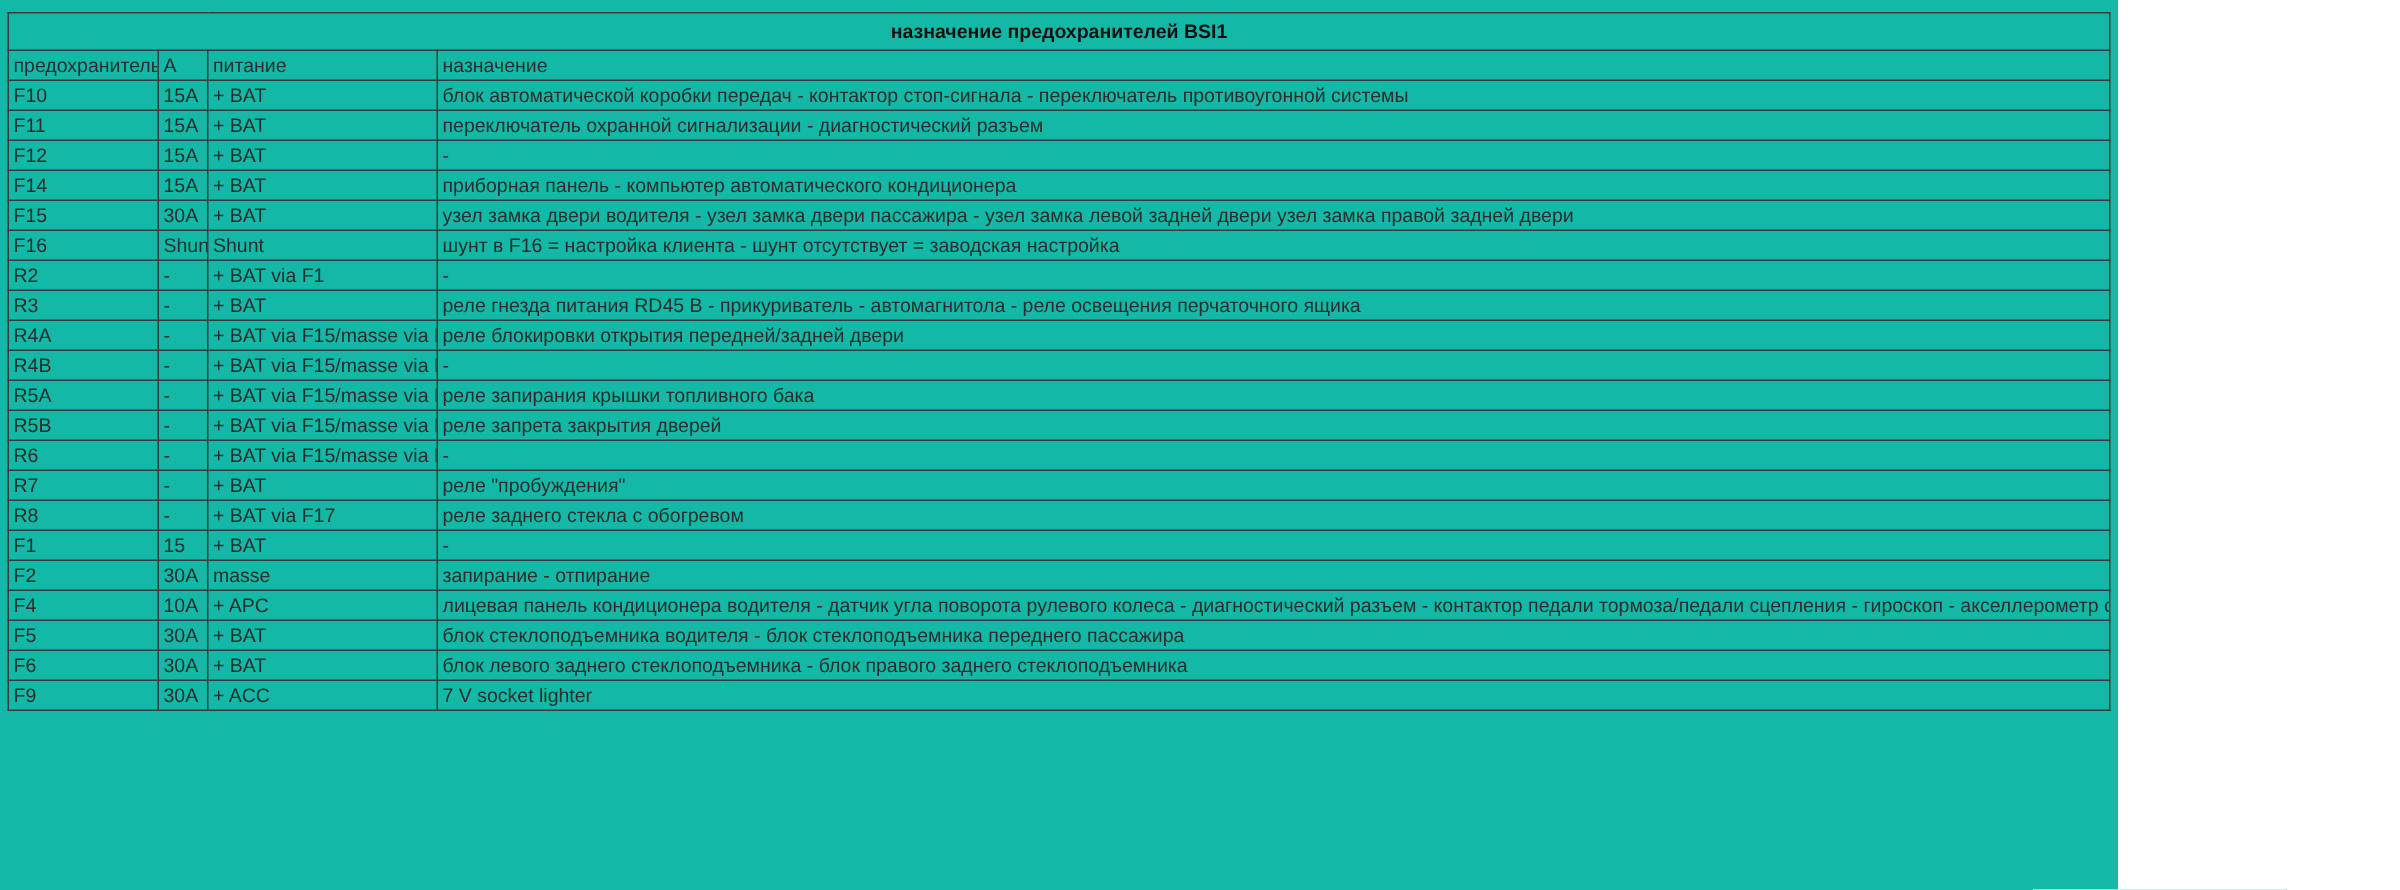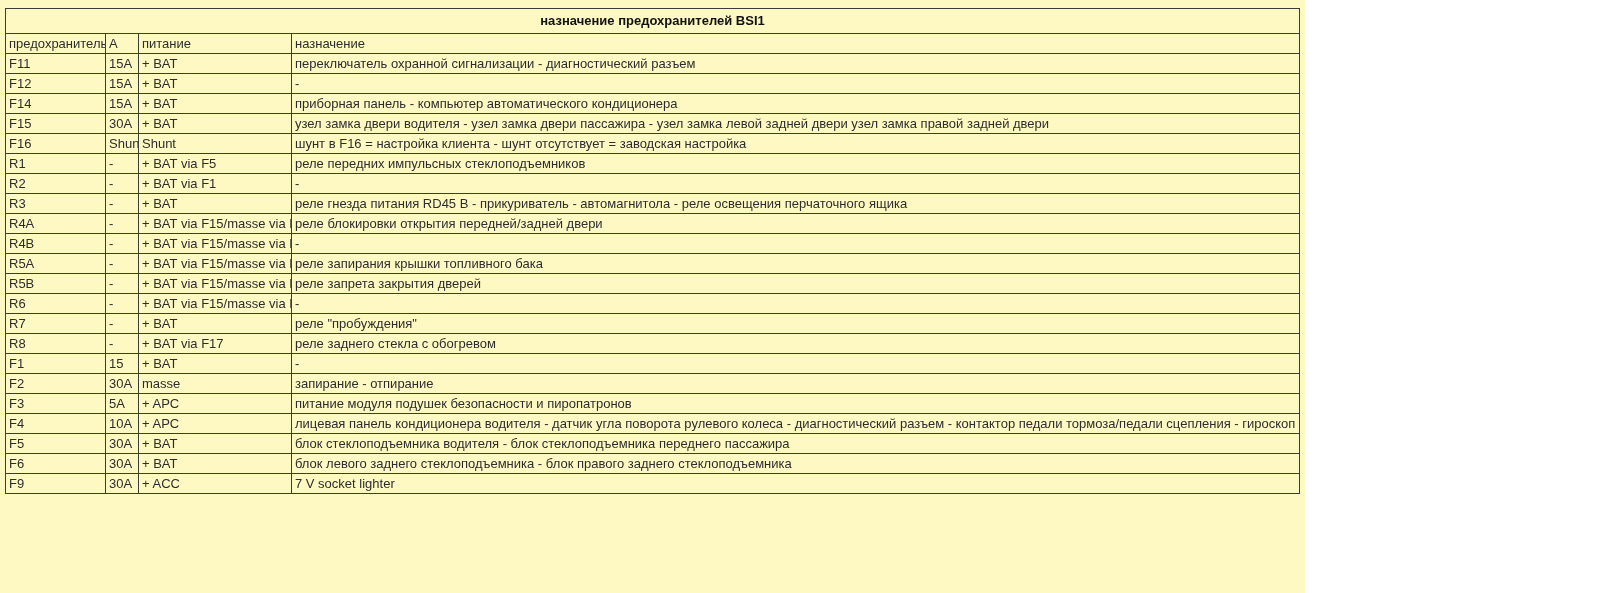--- a/index.html
+++ b/index.html
@@ -1,25 +1,25 @@
 <!DOCTYPE html>
 <html><head>
 <meta charset="utf-8">
 <style>
   html, body {
     margin: 0;
     padding: 0;
     background: #ffffff;
   }
   .page {
-    width: 1305px;
+    width: 1412px;
     height: 593px;
     box-sizing: border-box;
     padding: 8px 5px 0 5px;
-    background: #fef9c3;
+    background: #14b8a6;
     font-family: "Liberation Sans", sans-serif;
   }
   table.fuse-table {
     border-collapse: collapse;
     width: 100%;
     table-layout: fixed;
   }
   table.fuse-table th,
   table.fuse-table td {
     border: 1px solid #3c3c3c;
@@ -59,20 +59,26 @@
       </tr>
       <tr id="header-row">
           <th>предохранитель</th>
           <th>A</th>
           <th>питание</th>
           <th>назначение</th>
         </tr>
     </thead>
     <tbody id="table-body">
         <tr>
+          <td>F10</td>
+          <td>15A</td>
+          <td>+ BAT</td>
+          <td>блок автоматической коробки передач - контактор стоп-сигнала - переключатель противоугонной системы</td>
+        </tr>
+        <tr>
           <td>F11</td>
           <td>15A</td>
           <td>+ BAT</td>
           <td>переключатель охранной сигнализации - диагностический разъем</td>
         </tr>
         <tr>
           <td>F12</td>
           <td>15A</td>
           <td>+ BAT</td>
           <td>-</td>
@@ -87,26 +93,20 @@
           <td>F15</td>
           <td>30A</td>
           <td>+ BAT</td>
           <td>узел замка двери водителя - узел замка двери пассажира - узел замка левой задней двери узел замка правой задней двери</td>
         </tr>
         <tr>
           <td>F16</td>
           <td>Shunt</td>
           <td>Shunt</td>
           <td>шунт в F16 = настройка клиента - шунт отсутствует = заводская настройка</td>
-        </tr>
-        <tr>
-          <td>R1</td>
-          <td>-</td>
-          <td>+ BAT via F5</td>
-          <td>реле передних импульсных стеклоподъемников</td>
         </tr>
         <tr>
           <td>R2</td>
           <td>-</td>
           <td>+ BAT via F1</td>
           <td>-</td>
         </tr>
         <tr>
           <td>R3</td>
           <td>-</td>
@@ -161,26 +161,20 @@
           <td>+ BAT</td>
           <td>-</td>
         </tr>
         <tr>
           <td>F2</td>
           <td>30A</td>
           <td>masse</td>
           <td>запирание - отпирание</td>
         </tr>
         <tr>
-          <td>F3</td>
-          <td>5A</td>
-          <td>+ APC</td>
-          <td>питание модуля подушек безопасности и пиропатронов</td>
-        </tr>
-        <tr>
           <td>F4</td>
           <td>10A</td>
           <td>+ APC</td>
           <td>лицевая панель кондиционера водителя - датчик угла поворота рулевого колеса - диагностический разъем - контактор педали тормоза/педали сцепления - гироскоп - акселлерометр системы динамической стабилизации</td>
         </tr>
         <tr>
           <td>F5</td>
           <td>30A</td>
           <td>+ BAT</td>
           <td>блок стеклоподъемника водителя - блок стеклоподъемника переднего пассажира</td>

